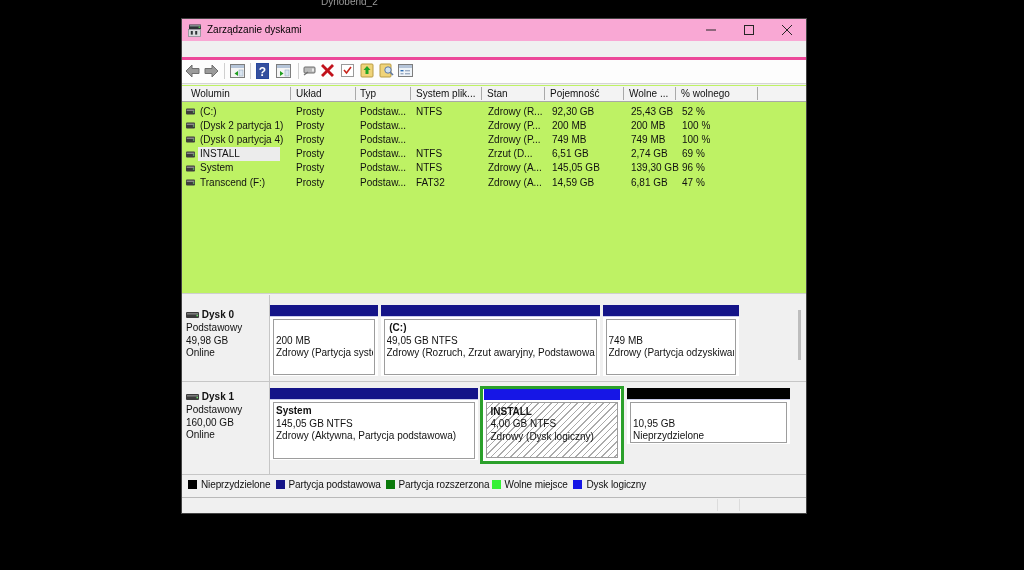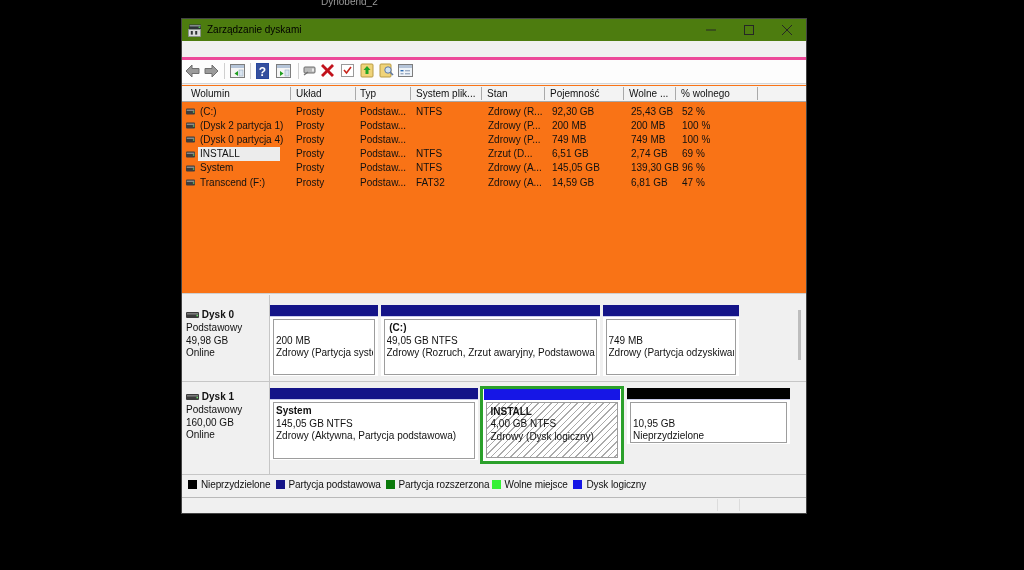--- a/index.html
+++ b/index.html
@@ -3,31 +3,31 @@
 <meta charset="utf-8">
 <style>
   html,body{margin:0;padding:0;}
   body{width:1024px;height:570px;background:#000;overflow:hidden;position:relative;
        font-family:"Liberation Sans",sans-serif;}
   .abs{position:absolute;}
   #toptext{position:absolute;left:321px;top:-4px;color:#9a9a9a;font-size:10px;}
   #win{position:absolute;left:181px;top:18px;width:624px;height:494px;
        background:#f0f0f0;border:1px solid #434343;}
   
-  #titlebar{position:absolute;left:0;top:0;width:100%;height:22px;background:#4d7c0f;}
+  #titlebar{position:absolute;left:0;top:0;width:100%;height:22px;background:#f9a8d4;}
   #title{position:absolute;left:25px;top:5px;font-size:10px;color:#000;}
   .capbtn{position:absolute;top:0;width:38px;height:22px;}
   
   #menubar{position:absolute;left:0;top:22px;width:100%;height:19px;background:#ec4899;font-size:10px;color:#000;margin-top:16px;}
   .menuitem{position:absolute;top:4px;}
   
   #toolbar{position:absolute;left:0;top:41px;width:100%;height:23px;background:#fdfdfd;border-bottom:1px solid #d5d5d5;}
   .tsep{position:absolute;top:3px;width:1px;height:16px;background:#d0d0d0;}
   
-  #listpane{position:absolute;left:0;top:66px;width:624px;height:208px;background:#f97316;border-bottom:1px solid #cfcfcf;}
+  #listpane{position:absolute;left:0;top:66px;width:624px;height:208px;background:#bef264;border-bottom:1px solid #cfcfcf;}
   #lhead{position:absolute;left:0;top:1px;width:624px;height:15px;background:#f3f3f3;border-bottom:1px solid #a8a8a8;}
   .hsep{position:absolute;top:1px;width:1px;height:13px;background:#a9a9a9;}
   .htxt{position:absolute;top:2px;font-size:10px;color:#111;}
   .row{position:absolute;left:0;width:624px;height:14px;font-size:10px;color:#111;line-height:14px;}
   .c{position:absolute;top:0;white-space:nowrap;}
   .vicon{position:absolute;left:4px;top:3.5px;width:9px;height:7px;}
   
   #botpane{position:absolute;left:0;top:276px;width:624px;height:217px;background:#f0f0f0;}
   .disklabel{position:absolute;left:0;width:86px;font-size:10px;color:#111;}
   .dline{line-height:12.8px;padding-left:4px;}

